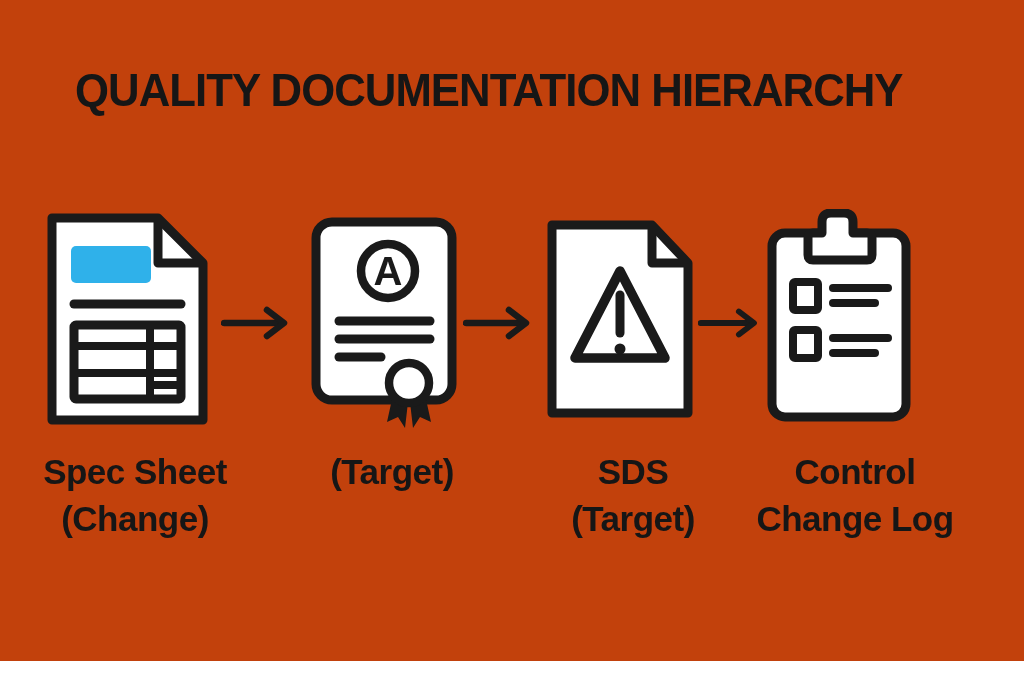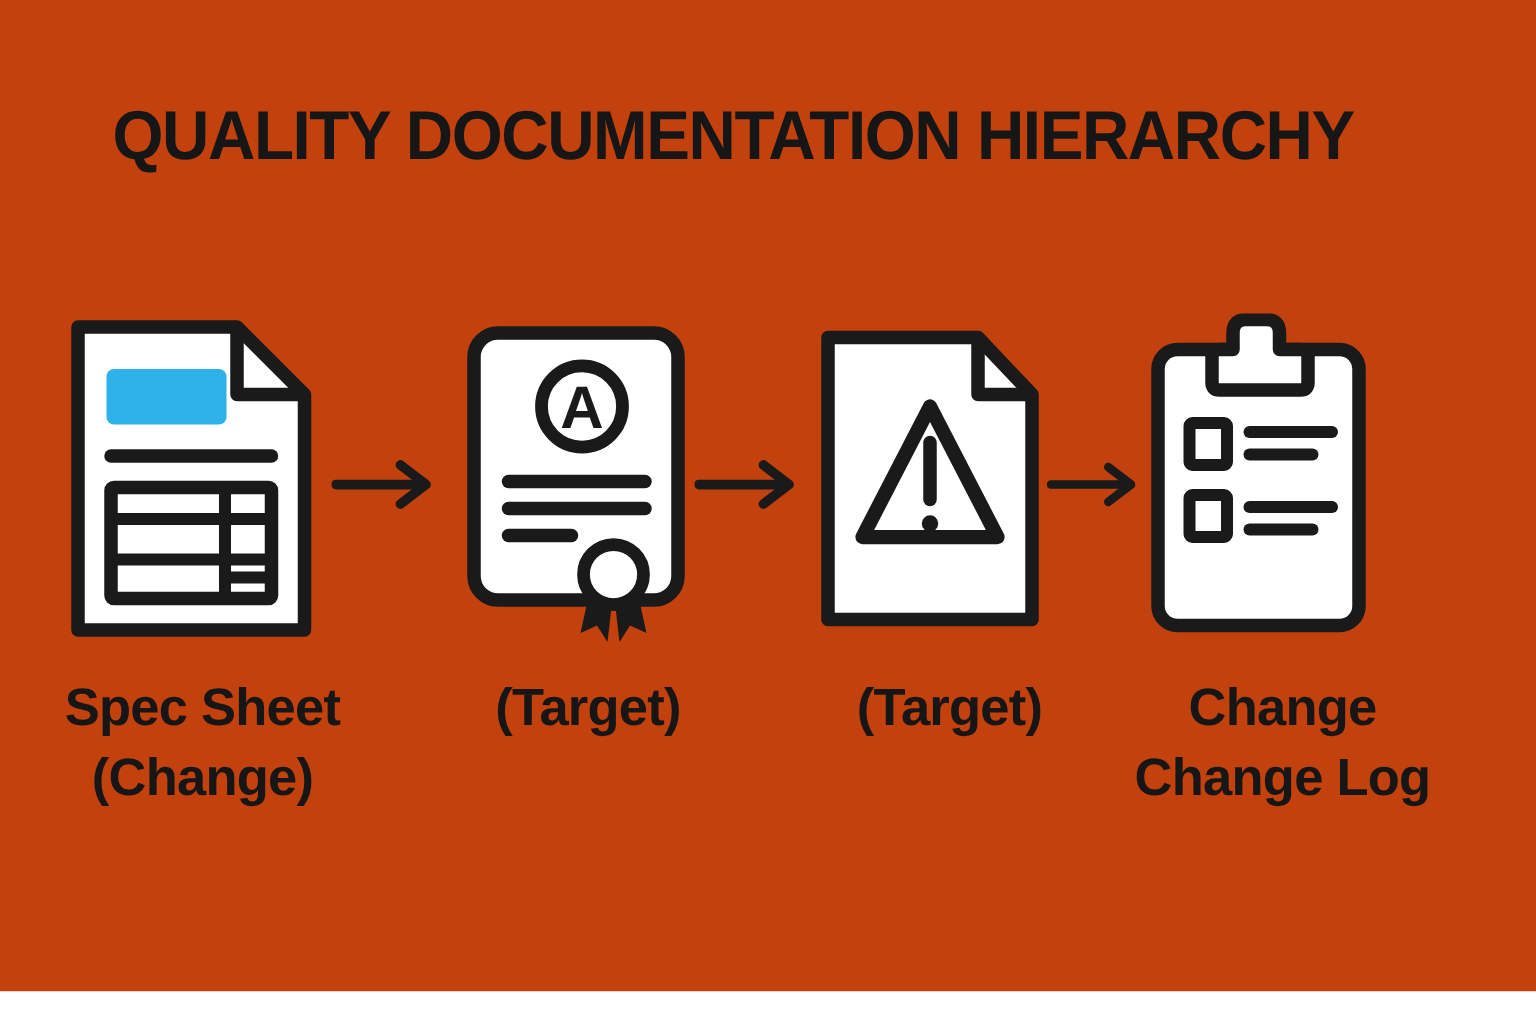--- a/index.html
+++ b/index.html
@@ -119,20 +119,21 @@
   </svg>
 
   <div class="label" style="left:25px;width:220px">
     <div>Spec Sheet</div>
     <div>(Change)</div>
   </div>
   <div class="label" style="left:282px;width:220px">
     <div>(Target)</div>
   </div>
   <div class="label" style="left:523px;width:220px">
+    <div>SDS</div>
     <div>(Target)</div>
   </div>
   <div class="label" style="left:735px;width:240px">
-    <div>Change</div>
+    <div>Control</div>
     <div>Change Log</div>
   </div>
 
 </div>
 
 </body></html>

